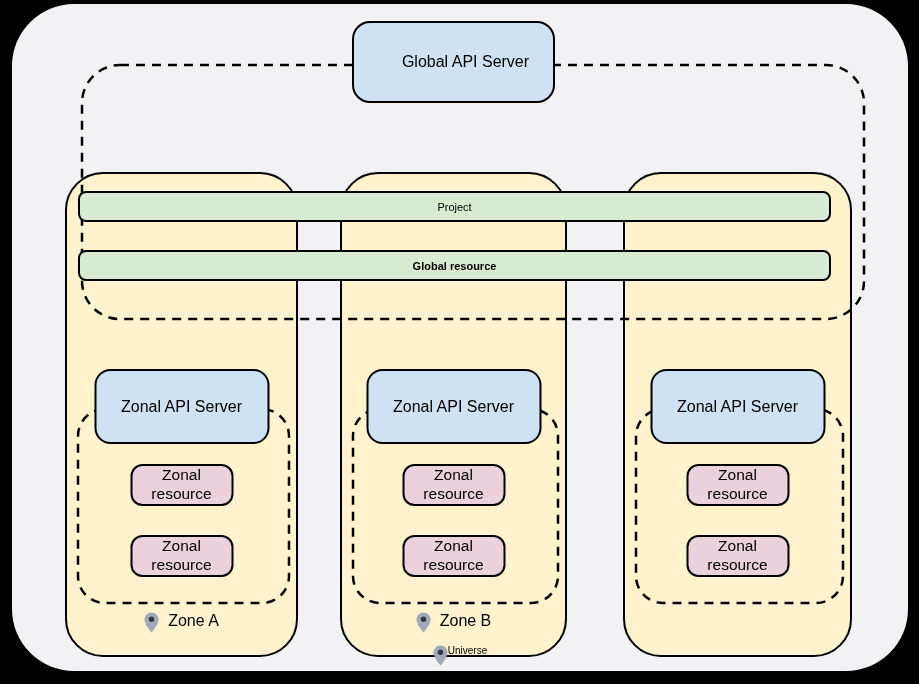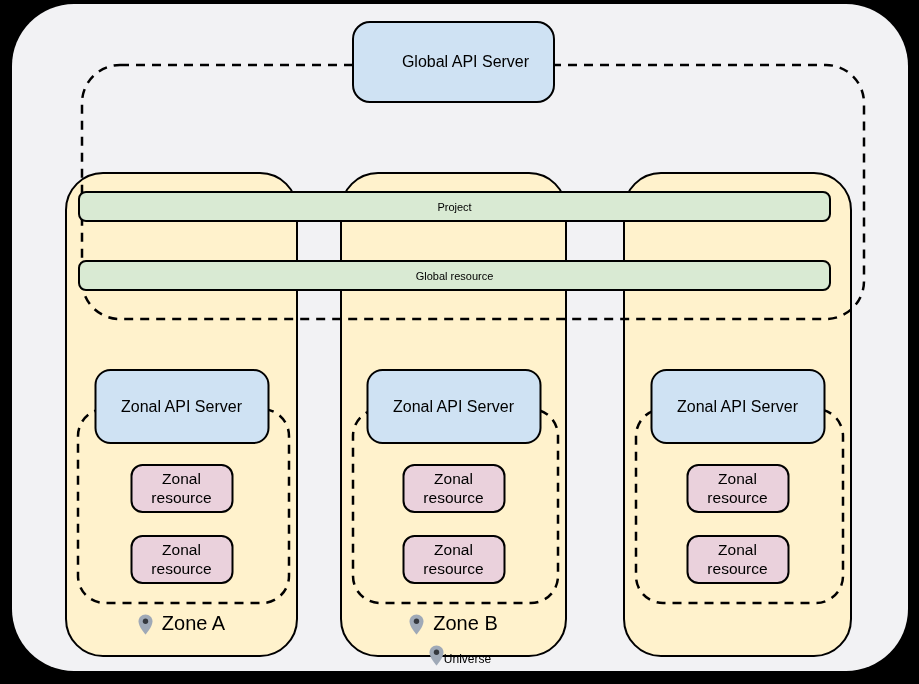--- a/index.html
+++ b/index.html
@@ -42,51 +42,51 @@
   .zone.b{left:328px;width:227px;}
   .zone.c{left:611px;width:229px;}
   
   .bar{
     position:absolute;left:66px;width:753px;height:31px;z-index:3;
     background:var(--shared-bar-fill,#d9ead3);border:2px solid var(--stroke,#000);
     border-radius:8px;display:flex;align-items:center;justify-content:center;
     font-size:11px;
   }
   .bar.project{top:187px;}
-  .bar.global-resource{top:256px;}
+  .bar.global-resource{top:246px;font-weight:bold;}
   
   .zone-dashed{position:absolute;left:9px;top:233px;height:198px;z-index:1;}
   .zone.a .zone-dashed{width:215px;}
   .zone.b .zone-dashed{width:209px;}
   .zone.c .zone-dashed{width:211px;}
   .zonal-api{
     position:absolute;top:195px;left:50%;transform:translateX(-50%);
     width:175px;height:75px;z-index:2;
     background:var(--api-server-fill,#cfe2f3);border:2px solid var(--stroke,#000);
     border-radius:16px;display:flex;align-items:center;justify-content:center;
     font-size:16px;white-space:nowrap;
   }
   .zonal-resource{
     position:absolute;left:50%;transform:translateX(-50%);
-    width:103px;height:49px;z-index:2;
+    width:103px;height:42px;z-index:2;
     background:var(--zonal-resource-fill,#ead1dc);border:2px solid var(--stroke,#000);
     border-radius:12px;display:flex;align-items:center;justify-content:center;
     text-align:center;font-size:15.5px;line-height:1.22;
   }
   .zonal-resource.r1{top:290px;}
   .zonal-resource.r2{top:361px;}
   .zone-label{
     position:absolute;top:438px;left:0;right:0;z-index:2;
-    display:flex;align-items:flex-end;justify-content:center;gap:9px;
-    font-size:20px;
+    display:flex;align-items:flex-start;justify-content:center;gap:9px;
+    font-size:16px;
   }
   .universe-label{
     position:absolute;top:641px;left:0;right:0;z-index:1;
-    display:flex;align-items:flex-end;justify-content:center;
-    font-size:12px;
+    display:flex;align-items:flex-start;justify-content:center;
+    font-size:10px;
   }
   .pin{display:block;}
   svg.dashed-rect{display:block;width:100%;height:100%;}
 </style>
 </head>
 <body>
 
 <div class="canvas">
   <div class="outer">
 

